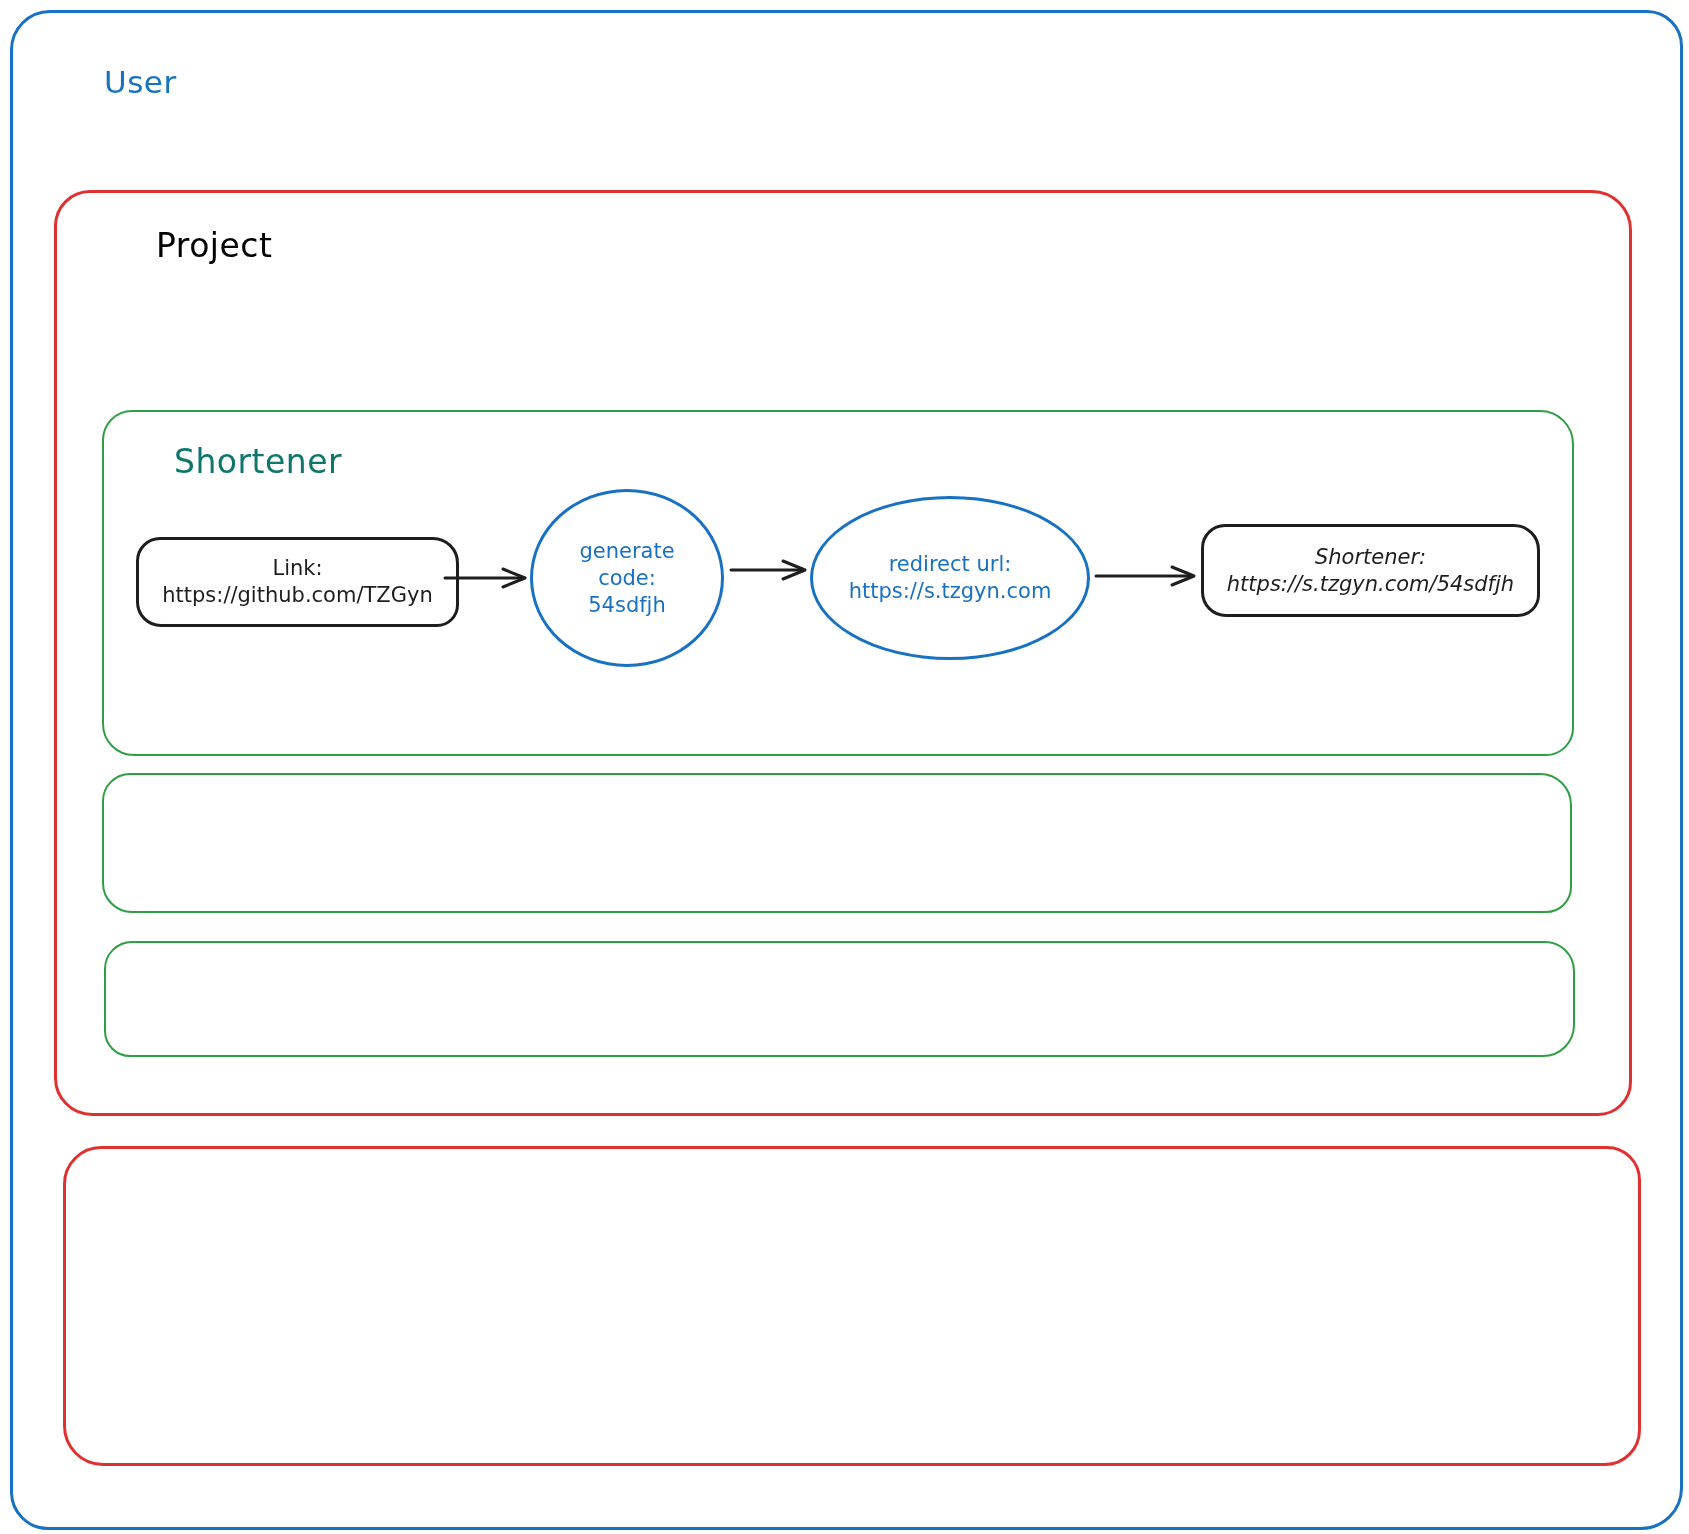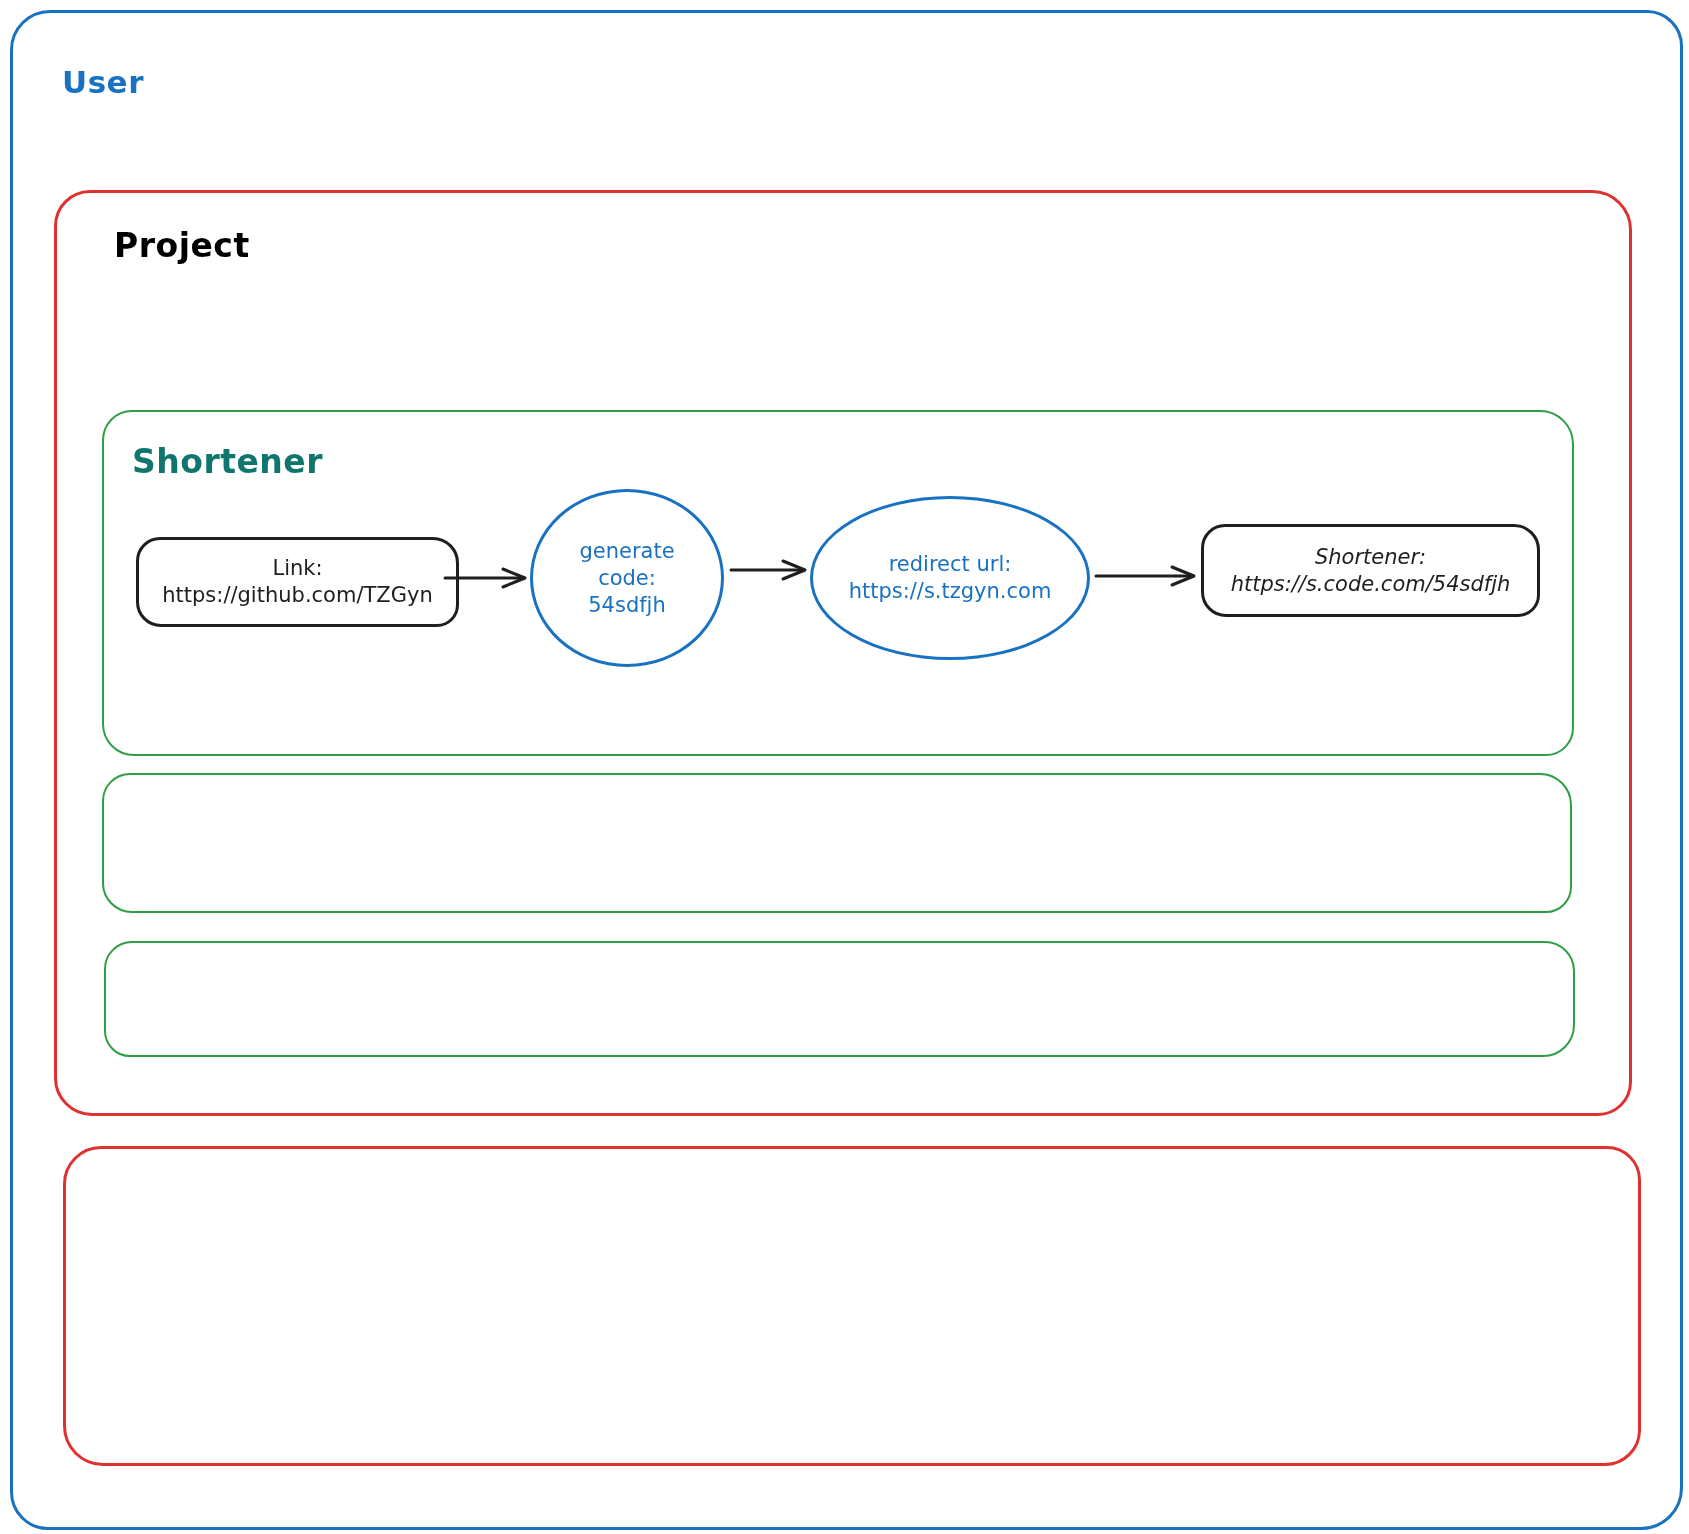--- a/index.html
+++ b/index.html
@@ -47,23 +47,24 @@
     border-radius: 28px 30px 32px 26px;
   }
   #bottom-red-box {
     left: 63px; top: 1146px; width: 1578px; height: 320px;
     border-radius: 38px 34px 36px 40px;
   }
 
   
   .frame-title {
     position: absolute;
-    font-weight: bold;
+    font-weight: normal;
     letter-spacing: 0.5px;
     white-space: nowrap;
+    margin-left: 42px;
   }
   #user-label      { left: 62px;  top: 64px;  font-size: 31px; color: #1971c2; }
   #project-label   { left: 114px; top: 226px; font-size: 33px; color: #000000; }
   #shortener-label { left: 132px; top: 442px; font-size: 33px; color: #0f766e; }
 
   
   .node {
     position: absolute;
     box-sizing: border-box;
     display: flex;
@@ -144,21 +145,21 @@
     <span>https://s.tzgyn.com</span>
   </div>
 
   <svg id="arrow-3" class="flow-arrow" width="104" height="28" viewBox="0 0 104 28">
     <line x1="2" y1="14" x2="98" y2="14"></line>
     <path d="M78 5 L100 14 L78 23"></path>
   </svg>
 
   <div id="result-node" class="node node-rect">
     <span>Shortener:</span>
-    <span>https://s.code.com/54sdfjh</span>
+    <span>https://s.tzgyn.com/54sdfjh</span>
   </div>
 
   <div id="green-box-2" class="frame frame-green"></div>
   <div id="green-box-3" class="frame frame-green"></div>
 
   <div id="bottom-red-box" class="frame frame-red"></div>
 
 </div>
 
 </body></html>

